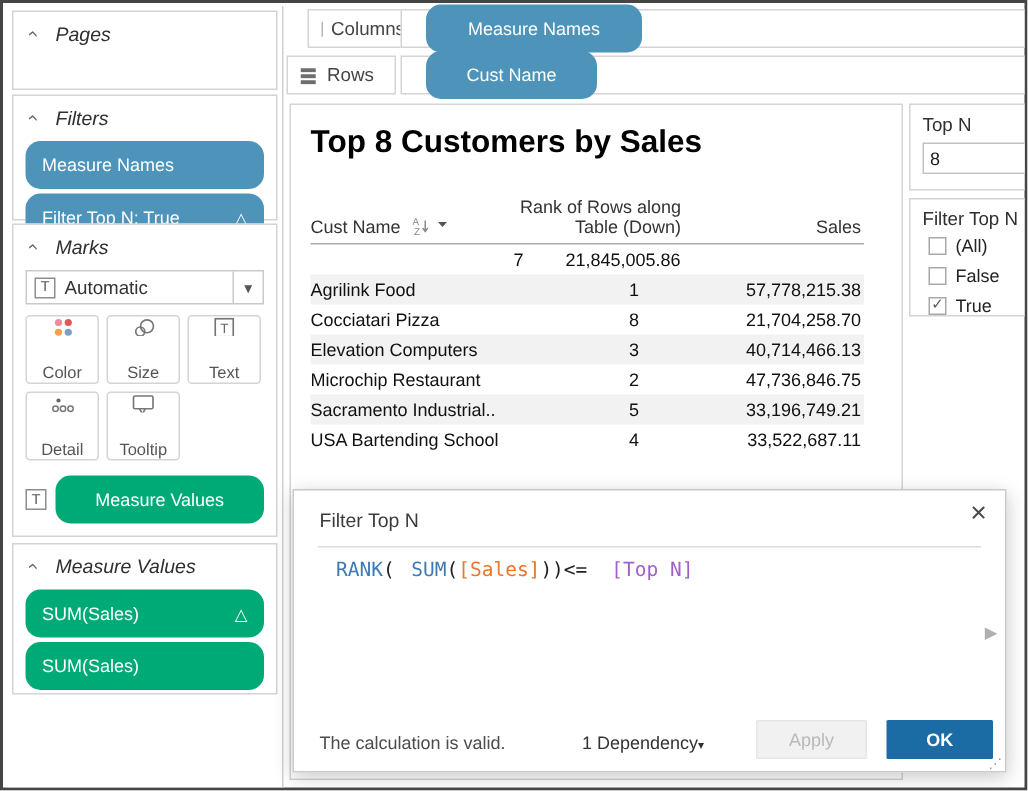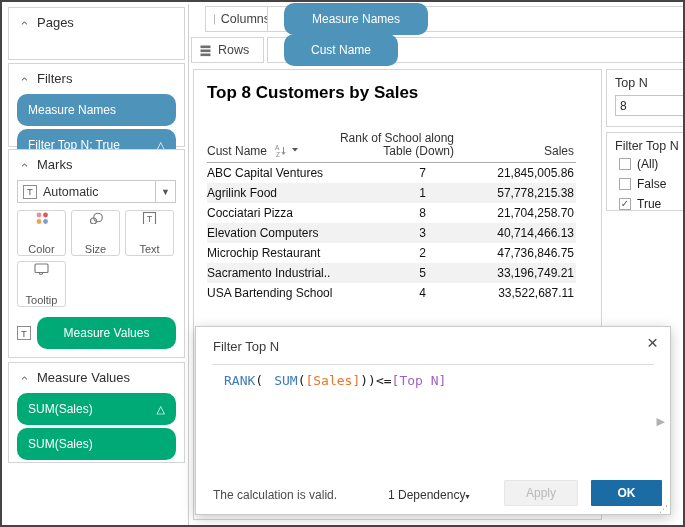--- a/index.html
+++ b/index.html
@@ -8,21 +8,21 @@
           border:2px solid #454545; overflow:hidden; font-family:"Liberation Sans", sans-serif; }
 
   
   #sidebar { position:absolute; left:2px; top:2px; width:185px; height:521px;
              background:#fff; border-right:1px solid #cfcfcf; }
   .card { position:absolute; background:#fff; border:1px solid #d4d4d4; }
   #pages-card   { left:4px; top:3px;   width:177px; height:53px; }
   #filters-card { left:4px; top:59px;  width:177px; height:84px; }
   #marks-card   { left:4px; top:145px; width:177px; height:209px; }
   #mv-card      { left:4px; top:358px; width:177px; height:101px; }
-  .sec-hdr { display:flex; align-items:center; gap:8px; padding:7px 10px 5px; font-size:13px; color:#2f2f2f; }
+  .sec-hdr { display:flex; gap:8px; padding:7px 10px 5px; font-size:13px; color:#2f2f2f;font-style:italic; }
   .chev { display:inline-block; transform:rotate(-90deg); color:#666; font-size:13px; line-height:10px; width:10px; text-align:center; }
   .pill { height:19px; border-radius:10px; display:flex; align-items:center; color:#fff;
           font-size:12px; padding:16px 11px; margin:3px 8px; white-space:nowrap; }
   .pill.blue  { background:var(--pill-blue); }
   .pill.green { background:var(--pill-green); }
   .pill .pill-delta { margin-left:auto; font-size:11px; padding-left:6px; }
 
   .mark-dd { margin:3px 8px 7px; height:23px; border:1px solid #c9c9c9; display:flex;
              align-items:center; gap:6px; padding-left:5px; font-size:12.5px; color:#333; }
   .ticon { width:14px; height:14px; border:1px solid #8d8d8d; display:flex; align-items:center;
@@ -42,21 +42,21 @@
   .shelf-box { position:absolute; height:26px; border:1px solid #d4d4d4; background:#fff;
                display:flex; align-items:center; padding-left:16px; }
   #col-label { left:203px; top:4px; }  #col-shelf { left:265px; top:4px; width:418px; }
   #row-label { left:189px; top:35px; } #row-shelf { left:265px; top:35px; width:418px; }
   .shelf-pill { margin:0; justify-content:center; }
   .pill-mn { width:144px; } .pill-cn { width:114px; }
 
   
   #table-card { position:absolute; left:191px; top:67px; width:409px; height:451px;
                 background:#fff; border:1px solid #d4d4d4; }
-  .ws-title { position:absolute; left:13px; top:13px; font-size:17px; font-weight:700; color:#000; }
+  .ws-title { position:absolute; left:13px; top:13px; font-size:21px; font-weight:700; color:#000; }
   .tbl { position:absolute; left:13px; top:53px; width:369px; font-size:12px; color:#111; }
   .thead { position:relative; height:40px; border-bottom:1px solid #ababab; }
   .hdr-name { position:absolute; left:0; bottom:4px; color:#333; display:flex; align-items:flex-end; gap:8px; }
   .hdr-rank { position:absolute; right:122px; bottom:4px; text-align:right; line-height:13px; color:#333; white-space:nowrap; }
   .hdr-sales{ position:absolute; right:2px; bottom:4px; color:#333; }
   .sort-ic { position:relative; top:-1px; }
   .trow { display:grid; grid-template-columns:170px 77px 122px; height:20px; align-items:center; }
   .trow:nth-child(even) { background:#f2f2f2; }
   .tc.rank  { text-align:right; padding-right:28px; }
   .tc.sales { text-align:right; padding-right:2px; }
@@ -75,21 +75,21 @@
   
   #dialog { position:absolute; left:193px; top:324px; width:476px; height:189px; background:#fff;
             border:1px solid #c9c9c9; box-shadow:0 3px 12px rgba(0,0,0,.22); z-index:10; }
   .dlg-title { position:absolute; left:17px; top:12px; font-size:13px; color:#3c3c3c; }
   .dlg-close { position:absolute; right:12px; top:5px; font-size:19px; color:#4a4a4a; cursor:default; }
   .dlg-sep { position:absolute; left:16px; right:16px; top:37px; border-top:1px solid #dcdcdc; }
   .formula { position:absolute; left:17px; top:46px; font-family:"DejaVu Sans Mono", monospace;
              font-size:13px; letter-spacing:0; }
   .tok.function  { color:var(--function-blue);padding-left:11px; }
   .tok.field     { color:var(--field-orange); }
-  .tok.parameter { color:var(--parameter-purple); }
+  .tok.parameter { color:var(--parameter-purple);margin-left:16px; }
   .tok.plain     { color:#222; }
   .dlg-expand { position:absolute; right:5px; top:88px; color:#b0b0b0; font-size:11px; }
   .dlg-status { position:absolute; left:17px; top:161px; font-size:12px; color:#4c4c4c; }
   .dlg-dep { position:absolute; left:192px; top:161px; font-size:12px; color:#333; }
   .dep-caret { font-size:8px; color:#333; }
   .btn { position:absolute; top:153px; height:26px; font-size:12px; display:flex; align-items:center;
          justify-content:center; border-radius:1px; }
   .btn-apply { left:308px; width:74px; background:#f1f1f1; color:#b9b9b9; border:1px solid #e6e6e6; }
   .btn-ok { left:395px; width:71px; background:var(--ok-blue); color:#fff; font-weight:700; }
   .grip { position:absolute; right:2px; bottom:0; font-size:9px; color:#999; }
@@ -152,20 +152,29 @@
           <span class="mark-lbl">Size</span>
         </div>
         <div class="mark-btn">
           <svg width="16" height="15">
             <rect x="1.5" y="1.5" width="12" height="12" fill="none" stroke="#767676" stroke-width="1.1"></rect>
             <text x="7.5" y="11" text-anchor="middle" font-size="9" fill="#666" font-family="Liberation Sans, sans-serif">T</text>
           </svg>
           <span class="mark-lbl">Text</span>
         </div>
         <div class="mark-btn">
+          <svg width="18" height="15">
+            <circle cx="6" cy="5" r="1.4" fill="#666"></circle>
+            <circle cx="4" cy="10.5" r="1.8" fill="none" stroke="#767676" stroke-width="1"></circle>
+            <circle cx="9" cy="10.5" r="1.8" fill="none" stroke="#767676" stroke-width="1"></circle>
+            <circle cx="14" cy="10.5" r="1.8" fill="none" stroke="#767676" stroke-width="1"></circle>
+          </svg>
+          <span class="mark-lbl">Detail</span>
+        </div>
+        <div class="mark-btn">
           <svg width="18" height="16">
             <rect x="2" y="2" width="13" height="8.5" rx="1" fill="none" stroke="#767676" stroke-width="1.1"></rect>
             <path d="M6 10.5 L8 14 L9.8 10.5" fill="none" stroke="#767676" stroke-width="1.1"></path>
           </svg>
           <span class="mark-lbl">Tooltip</span>
         </div>
       </div>
       <div class="mv-shelf-row">
         <span class="ticon">T</span>
         <div class="pill green">
@@ -225,28 +234,27 @@
         <span class="hdr-name">
           <span>Cust Name</span>
           <svg class="sort-ic" width="26" height="14">
             <text x="0" y="7" font-size="6.5" fill="#888" font-family="Liberation Sans, sans-serif">A</text>
             <text x="1" y="13.5" font-size="6.5" fill="#888" font-family="Liberation Sans, sans-serif">Z</text>
             <path d="M8.5 4 L8.5 11 M6.8 9 L8.5 11.3 L10.2 9" fill="none" stroke="#888" stroke-width="1"></path>
             <polygon points="17,5 23,5 20,8.4" fill="#555"></polygon>
           </svg>
         </span>
         <span class="hdr-rank">
-          <span>Rank of School along</span><br>
+          <span>Rank of Rows along</span><br>
           <span>Table (Down)</span>
         </span>
         <span class="hdr-sales">Sales</span>
       </div>
       <div id="tbl-body">
           <div class="trow">
-            <div class="tc name">ABC Capital Ventures</div>
             <div class="tc rank">7</div>
             <div class="tc sales">21,845,005.86</div>
           </div>
           <div class="trow">
             <div class="tc name">Agrilink Food</div>
             <div class="tc rank">1</div>
             <div class="tc sales">57,778,215.38</div>
           </div>
           <div class="trow">
             <div class="tc name">Cocciatari Pizza</div>

